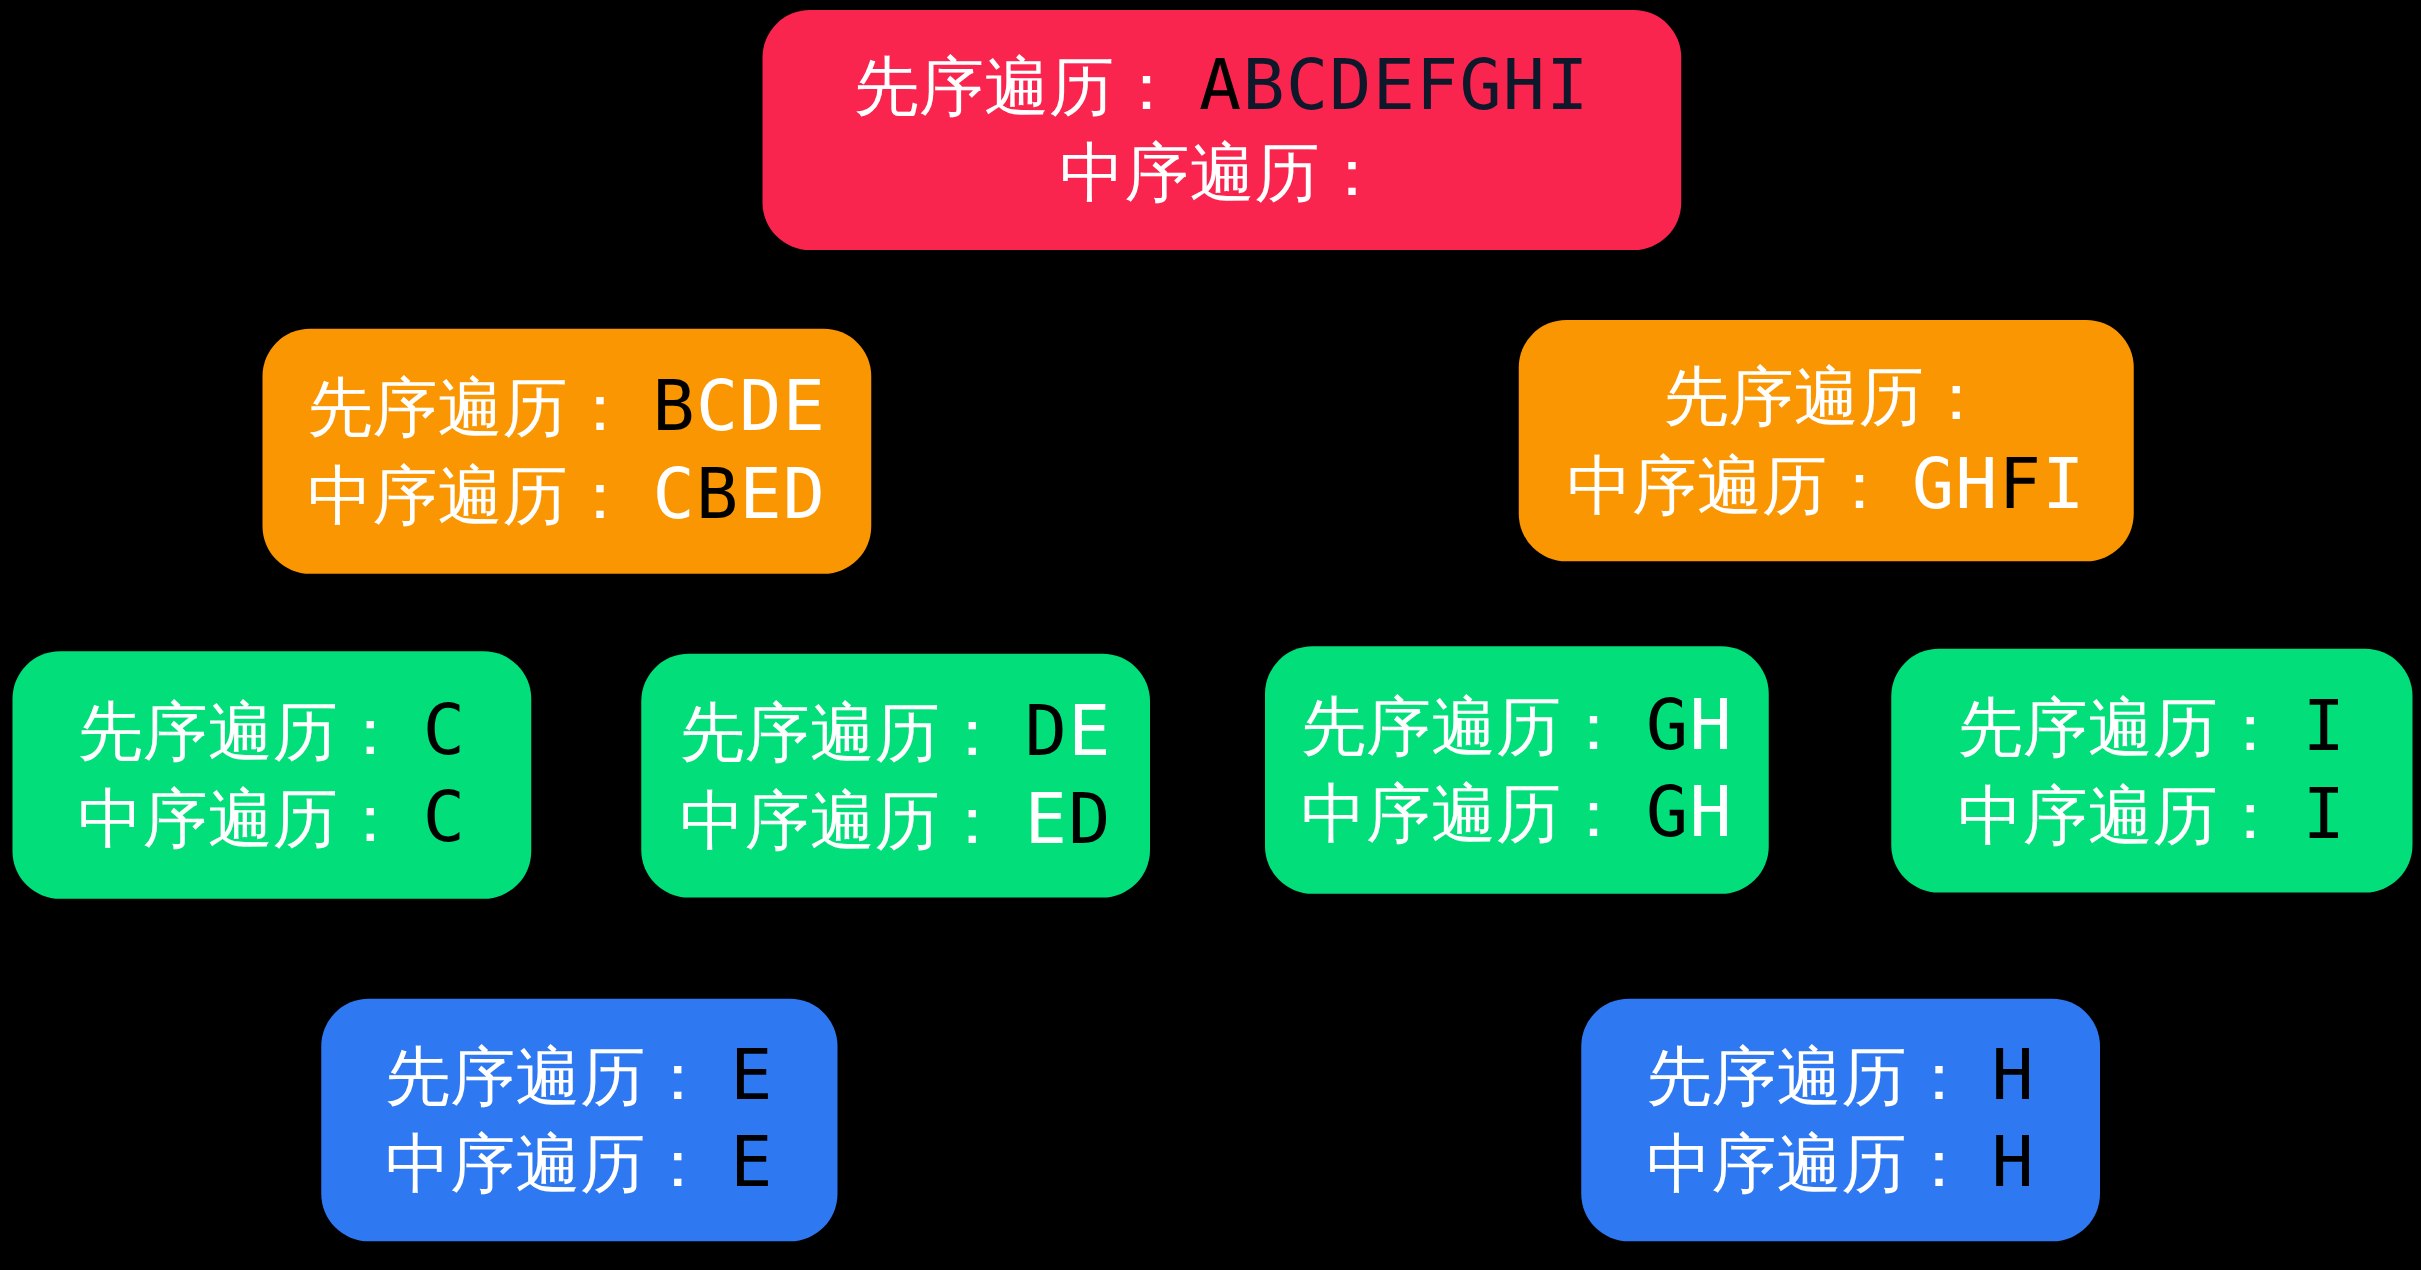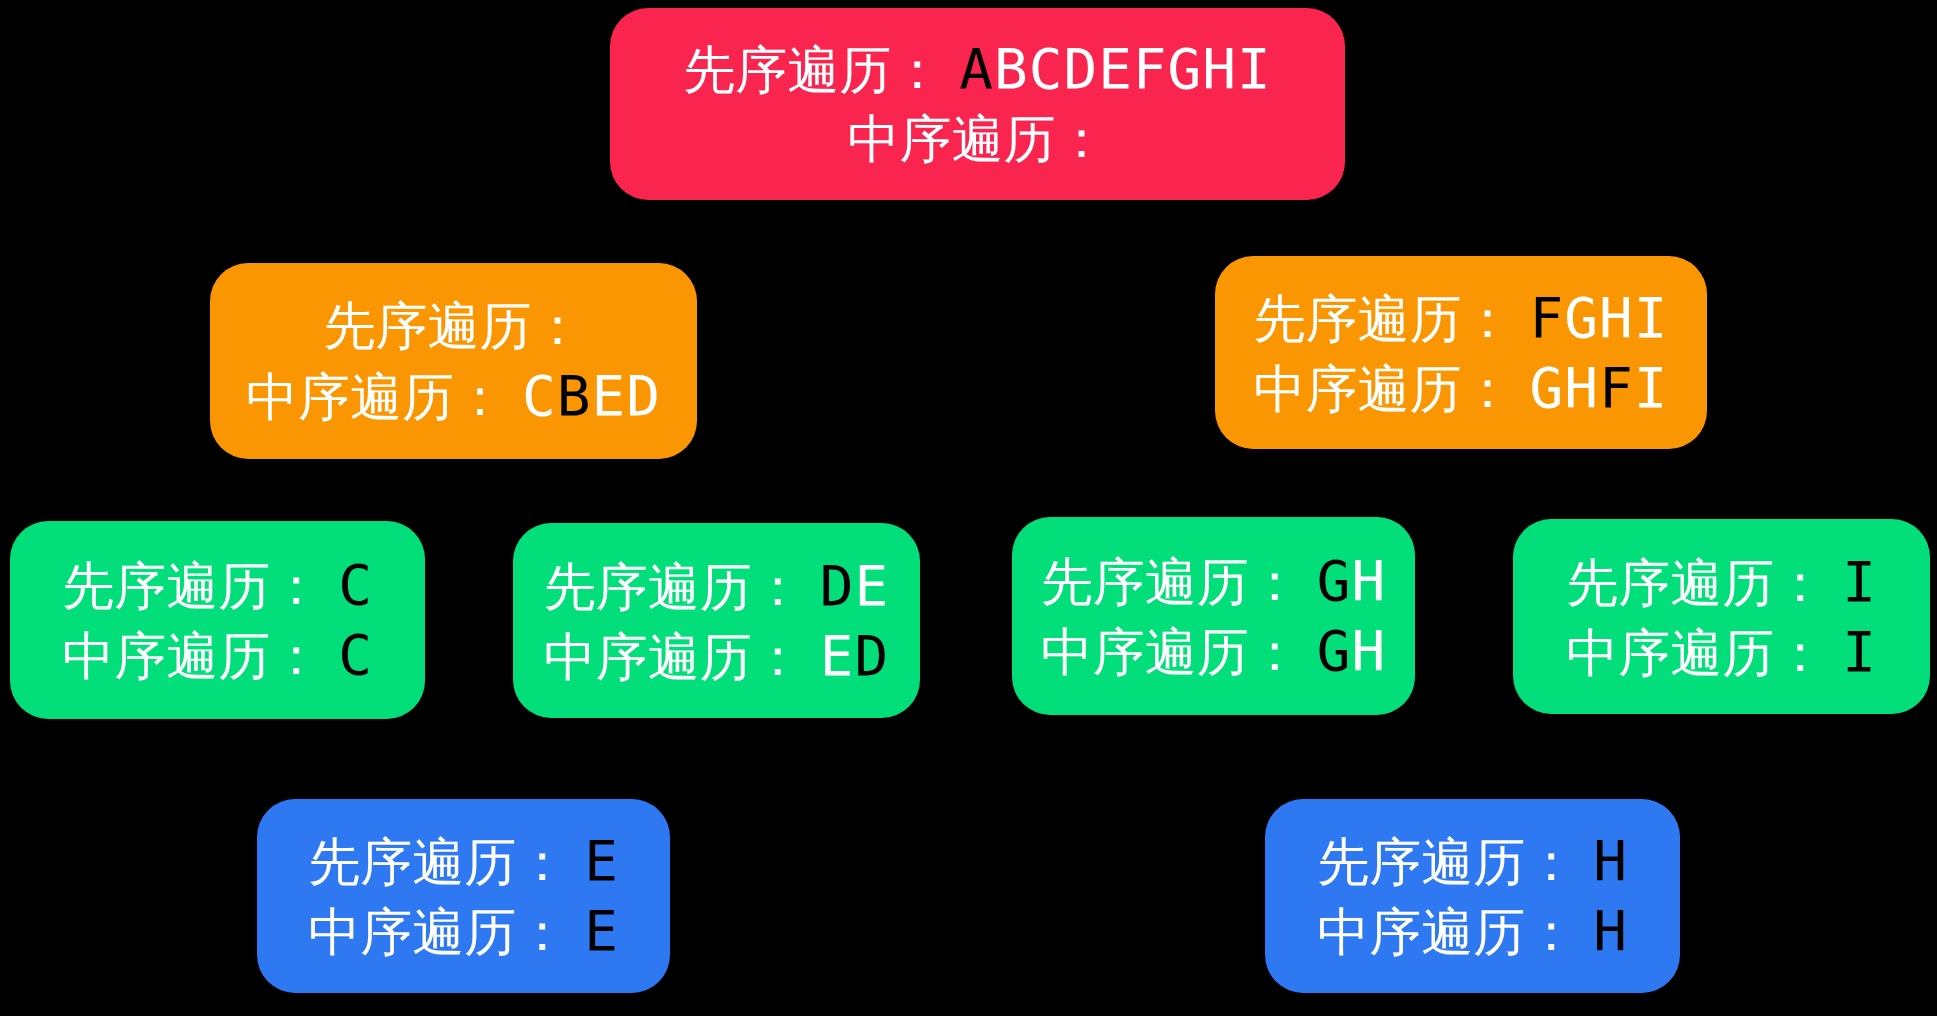--- a/index.html
+++ b/index.html
@@ -46,39 +46,39 @@
   }
   .seg { display: inline; }
 </style>
 </head>
 <body>
 
 <div class="canvas" style="width: 1937px; height: 1016px; background: rgb(0, 0, 0);">
     <div class="node" style="left: 610px; top: 8px; width: 735px; height: 192px; background: rgb(249, 37, 78);">
     <div class="t-line">
       <span class="t-label" style="color: rgb(255, 255, 255);">先序遍历：</span>
-      <span class="t-seq"><span class="seg" style="color: rgb(0, 0, 0);">A</span><span class="seg" style="color: #ffffff;">BCDEFGHI</span></span>
+      <span class="t-seq"><span class="seg" style="color: rgb(0, 0, 0);">A</span><span class="seg" style="color: #0f172a;">BCDEFGHI</span></span>
     </div>
     <div class="t-line">
       <span class="t-label" style="color: rgb(255, 255, 255);">中序遍历：</span>
     </div>
   </div>
     <div class="node" style="left: 210px; top: 263px; width: 487px; height: 196px; background: rgb(250, 150, 2);">
     <div class="t-line">
       <span class="t-label" style="color: rgb(255, 255, 255);">先序遍历：</span>
+      <span class="t-seq"><span class="seg" style="color: rgb(0, 0, 0);">B</span><span class="seg" style="color: rgb(255, 255, 255);">CDE</span></span>
     </div>
     <div class="t-line">
       <span class="t-label" style="color: rgb(255, 255, 255);">中序遍历：</span>
       <span class="t-seq"><span class="seg" style="color: rgb(255, 255, 255);">C</span><span class="seg" style="color: rgb(0, 0, 0);">B</span><span class="seg" style="color: rgb(255, 255, 255);">ED</span></span>
     </div>
   </div>
     <div class="node" style="left: 1215px; top: 256px; width: 492px; height: 193px; background: rgb(250, 150, 2);">
     <div class="t-line">
       <span class="t-label" style="color: rgb(255, 255, 255);">先序遍历：</span>
-      <span class="t-seq"><span class="seg" style="color: rgb(0, 0, 0);">F</span><span class="seg" style="color: rgb(255, 255, 255);">GHI</span></span>
     </div>
     <div class="t-line">
       <span class="t-label" style="color: rgb(255, 255, 255);">中序遍历：</span>
       <span class="t-seq"><span class="seg" style="color: rgb(255, 255, 255);">GH</span><span class="seg" style="color: rgb(0, 0, 0);">F</span><span class="seg" style="color: rgb(255, 255, 255);">I</span></span>
     </div>
   </div>
     <div class="node" style="left: 10px; top: 521px; width: 415px; height: 198px; background: rgb(2, 222, 121);">
     <div class="t-line">
       <span class="t-label" style="color: rgb(255, 255, 255);">先序遍历：</span>
       <span class="t-seq"><span class="seg" style="color: rgb(0, 0, 0);">C</span></span>

